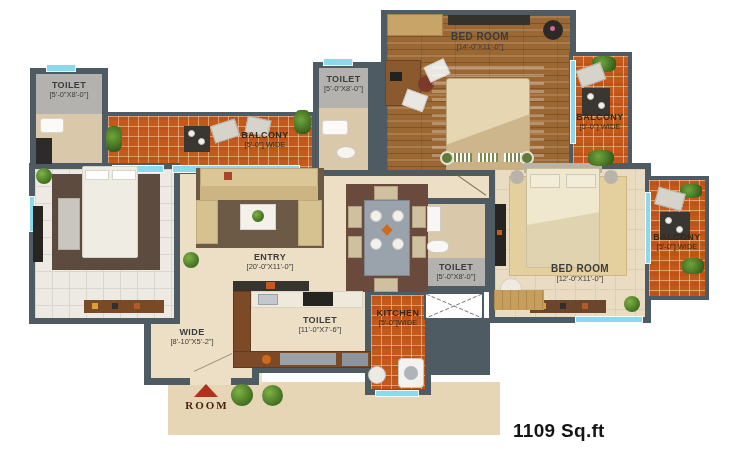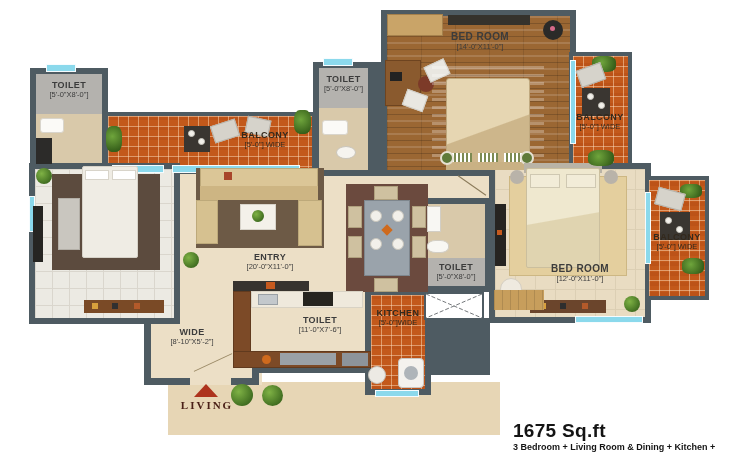--- a/index.html
+++ b/index.html
@@ -263,22 +263,21 @@
   <div class="lbl" style="left:152px;top:327px;width:80px">
     <span class="nm">WIDE</span>
     <span class="dm">[8'-10"X5'-2"]</span>
   </div>
   <div class="lbl onorange" style="left:365px;top:308px;width:66px">
     <span class="nm">KITCHEN</span>
     <span class="dm">[5'-0"]WIDE</span>
   </div>
 
   <div class="entry-tri" style="left:194px;top:384px"></div>
-  <div class="entry-lbl" style="left:172px;top:399px;width:70px">LIVING</div>
+  <div class="entry-lbl" style="left:172px;top:399px;width:70px">ROOM</div>
   <div class="abs green" style="left:231px;top:384px;width:22px;height:22px"></div>
   <div class="abs green" style="left:262px;top:385px;width:21px;height:21px"></div>
 
   <div class="summary">
-    <div class="area">1675 Sq.ft</div>
-    <div class="ln">3 Bedroom + Living Room &amp; Dining + Kitchen +</div>
+    <div class="area">1109 Sq.ft</div>
   </div>
 
 </div>
 
 </body></html>

